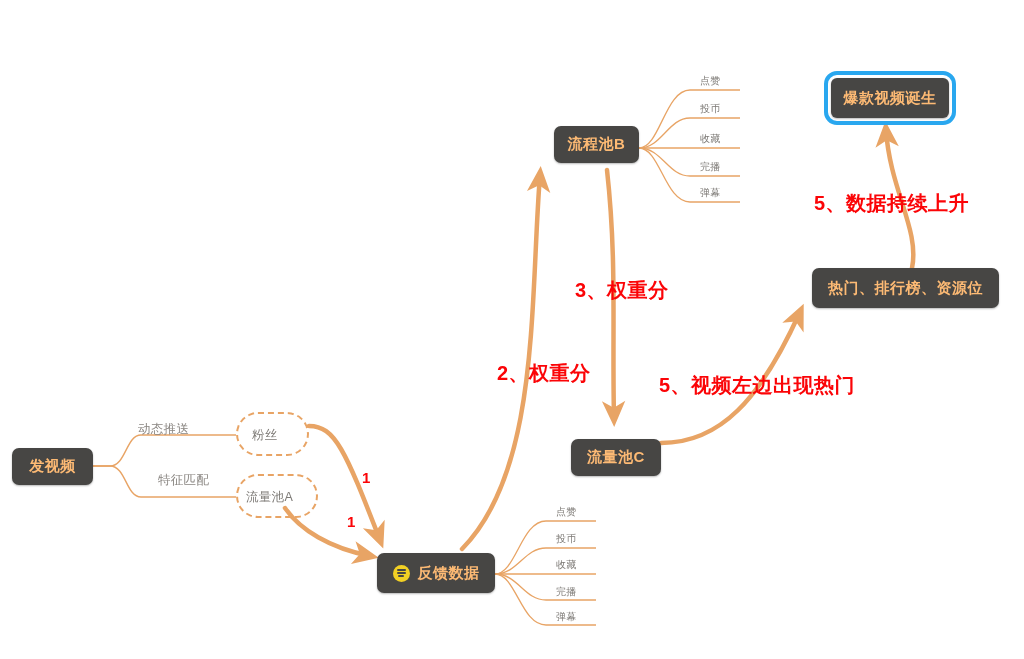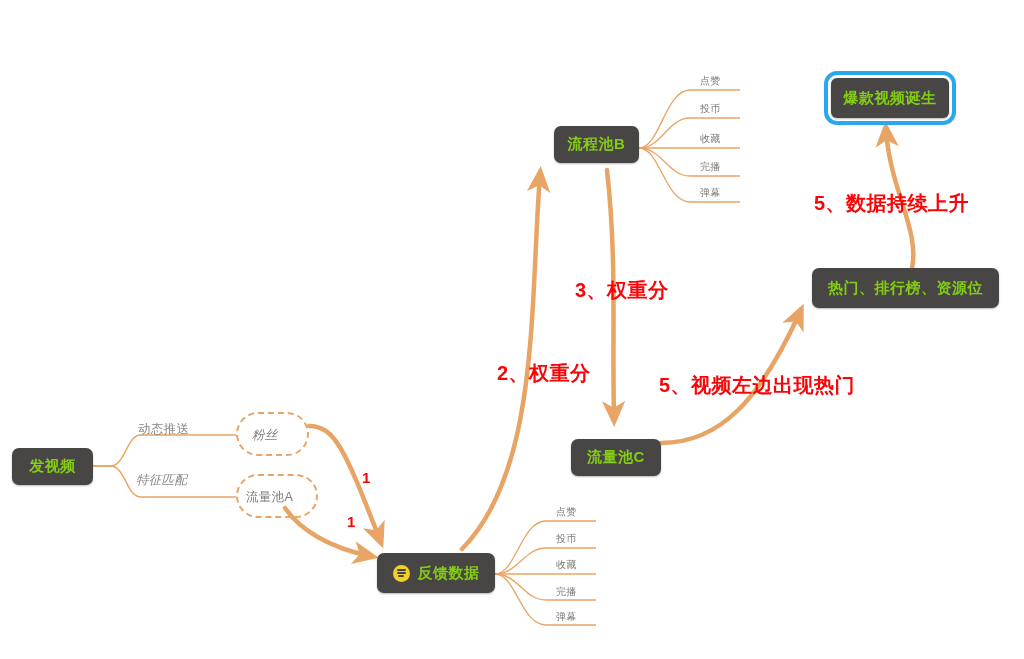--- a/index.html
+++ b/index.html
@@ -19,21 +19,21 @@
   }
   #svg-layer {
     position: absolute;
     left: 0; top: 0;
     width: 1024px; height: 659px;
     pointer-events: none;
   }
   .node {
     position: absolute;
     background: #474644;
-    color: #84cc16;
+    color: #fdba74;
     border-radius: 7px;
     display: flex;
     align-items: center;
     justify-content: center;
     font-weight: bold;
     font-size: 15px;
     letter-spacing: 0.5px;
     box-shadow: 0 1px 2px rgba(0,0,0,0.28);
     white-space: nowrap;
     box-sizing: border-box;
@@ -176,27 +176,27 @@
         <i></i>
       </span>
     <span>反馈数据</span>
   </div>
 
   <div class="node selected" style="left:831px; top:78px; width:118px; height:40px;">
     <span>爆款视频诞生</span>
   </div>
 
   <div class="dashed-node" style="left:236px; top:412px; width:73px; height:44px;"></div>
-  <div class="dashed-text" style="left:252px; top:427px;font-style:italic;">粉丝</div>
+  <div class="dashed-text" style="left:252px; top:427px;">粉丝</div>
 
   <div class="dashed-node" style="left:236px; top:474px; width:82px; height:44px;"></div>
   <div class="dashed-text" style="left:246px; top:489px;">流量池A</div>
 
   <div class="branch-label" style="left:138px; top:421px;">动态推送</div>
-  <div class="branch-label" style="left:136px; top:472px;font-style:italic;">特征匹配</div>
+  <div class="branch-label" style="left:158px; top:472px;">特征匹配</div>
 
   <div class="sublabel" style="left:700px; top:74px;">点赞</div>
   <div class="sublabel" style="left:700px; top:102px;">投币</div>
   <div class="sublabel" style="left:700px; top:132px;">收藏</div>
   <div class="sublabel" style="left:700px; top:160px;">完播</div>
   <div class="sublabel" style="left:700px; top:186px;">弹幕</div>
 
   <div class="sublabel" style="left:556px; top:505px;">点赞</div>
   <div class="sublabel" style="left:556px; top:532px;">投币</div>
   <div class="sublabel" style="left:556px; top:558px;">收藏</div>

